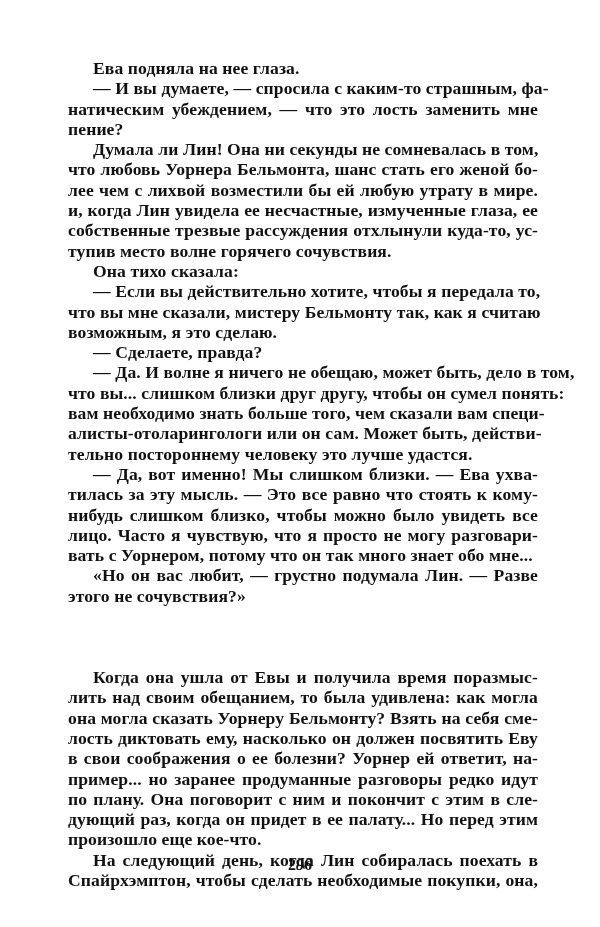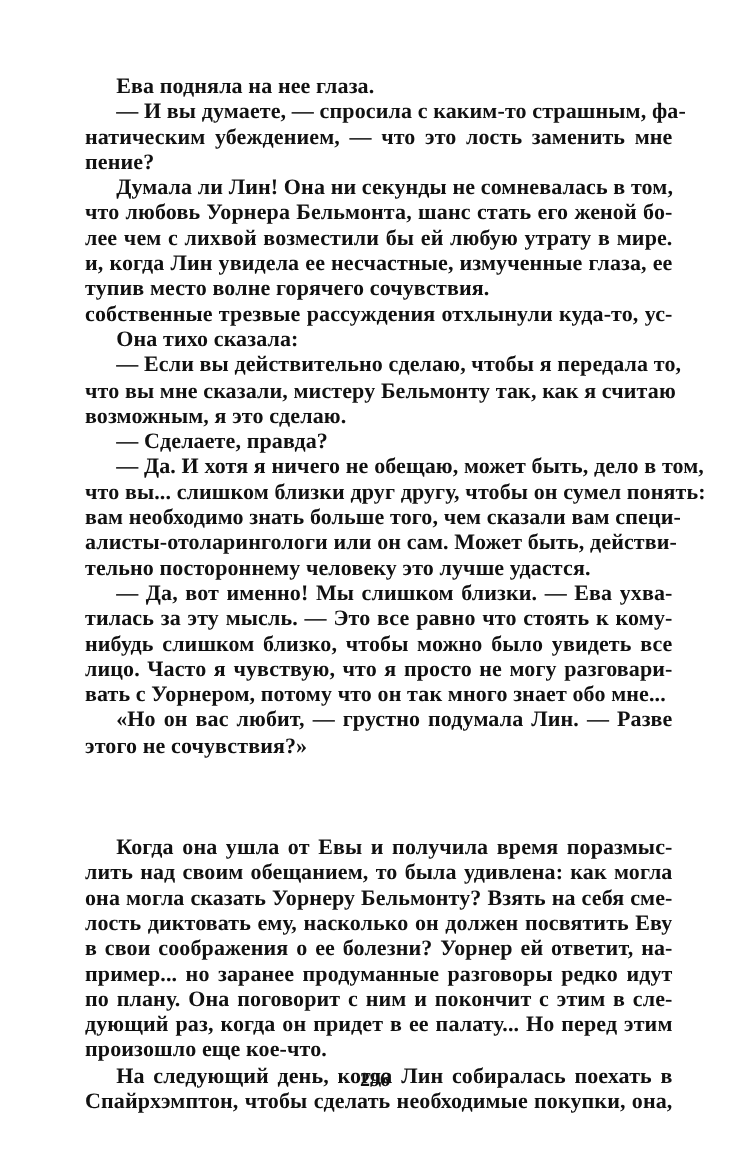--- a/index.html
+++ b/index.html
@@ -64,36 +64,36 @@
       <div class="para-block">
         <span class="line first-line">— И вы думаете, — спросила с каким-то страшным, фа-</span>
         <span class="line">натическим убеждением, — что это лость заменить мне</span>
         <span class="line last">пение?</span>
       </div>
       <div class="para-block">
         <span class="line first-line">Думала ли Лин! Она ни секунды не сомневалась в том,</span>
         <span class="line">что любовь Уорнера Бельмонта, шанс стать его женой бо-</span>
         <span class="line">лее чем с лихвой возместили бы ей любую утрату в мире.</span>
         <span class="line">и, когда Лин увидела ее несчастные, измученные глаза, ее</span>
+        <span class="line">собственные трезвые рассуждения отхлынули куда-то, ус-</span>
         <span class="line last">тупив место волне горячего сочувствия.</span>
-        <span class="line">собственные трезвые рассуждения отхлынули куда-то, ус-</span>
       </div>
       <div class="para-block">
         <span class="line last first-line">Она тихо сказала:</span>
       </div>
       <div class="para-block">
-        <span class="line first-line">— Если вы действительно сделаю, чтобы я передала то,</span>
+        <span class="line first-line">— Если вы действительно хотите, чтобы я передала то,</span>
         <span class="line">что вы мне сказали, мистеру Бельмонту так, как я считаю</span>
         <span class="line last">возможным, я это сделаю.</span>
       </div>
       <div class="para-block">
         <span class="line last first-line">— Сделаете, правда?</span>
       </div>
       <div class="para-block">
-        <span class="line first-line">— Да. И хотя я ничего не обещаю, может быть, дело в том,</span>
+        <span class="line first-line">— Да. И волне я ничего не обещаю, может быть, дело в том,</span>
         <span class="line">что вы... слишком близки друг другу, чтобы он сумел понять:</span>
         <span class="line">вам необходимо знать больше того, чем сказали вам специ-</span>
         <span class="line">алисты-отоларингологи или он сам. Может быть, действи-</span>
         <span class="line last">тельно постороннему человеку это лучше удастся.</span>
       </div>
       <div class="para-block">
         <span class="line first-line">— Да, вот именно! Мы слишком близки. — Ева ухва-</span>
         <span class="line">тилась за эту мысль. — Это все равно что стоять к кому-</span>
         <span class="line">нибудь слишком близко, чтобы можно было увидеть все</span>
         <span class="line">лицо. Часто я чувствую, что я просто не могу разговари-</span>

